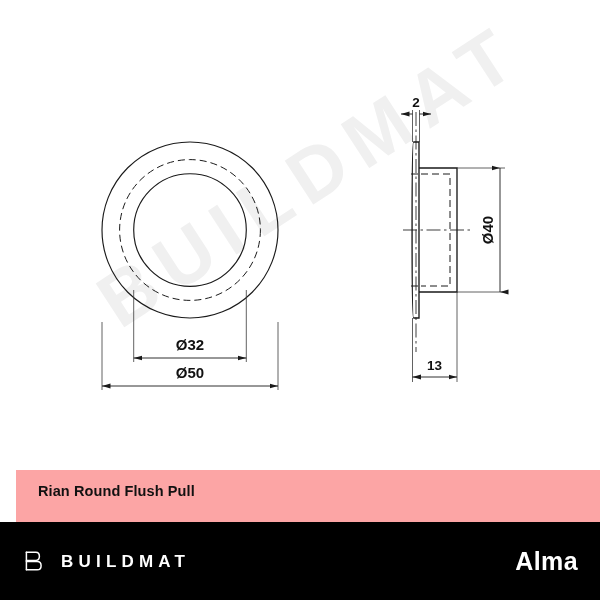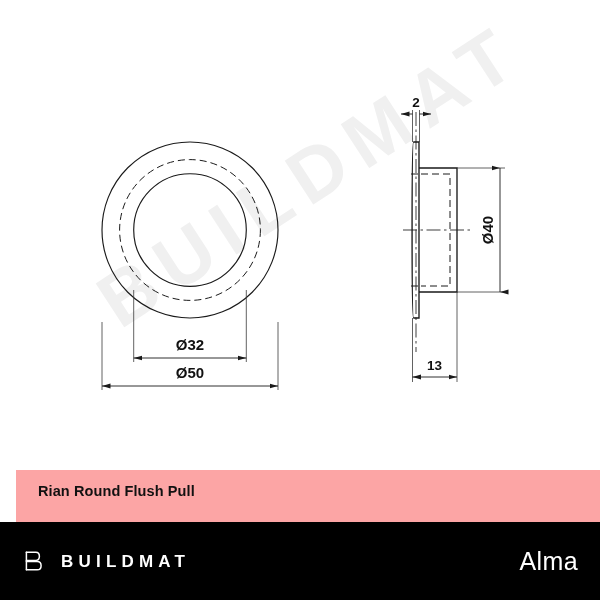--- a/index.html
+++ b/index.html
@@ -87,21 +87,21 @@
     letter-spacing: 5.2px;
     line-height: 1;
     white-space: nowrap;
   }
   .partner-word {
     position: absolute;
     right: 22px;
     top: 50%;
     transform: translateY(-50%);
     font-size: 25px;
-    font-weight: 400;
+    font-weight: 700;
     color: #ffffff;
     letter-spacing: 0.4px;
     line-height: 1;
     white-space: nowrap;
   }
 
   
   .ln-solid   { stroke: #1a1a1a; stroke-width: 1.15; fill: none; }
   .ln-body    { stroke: #1a1a1a; stroke-width: 1.35; fill: none; }
   .ln-hidden  { stroke: #1a1a1a; stroke-width: 1.0;  fill: none;

